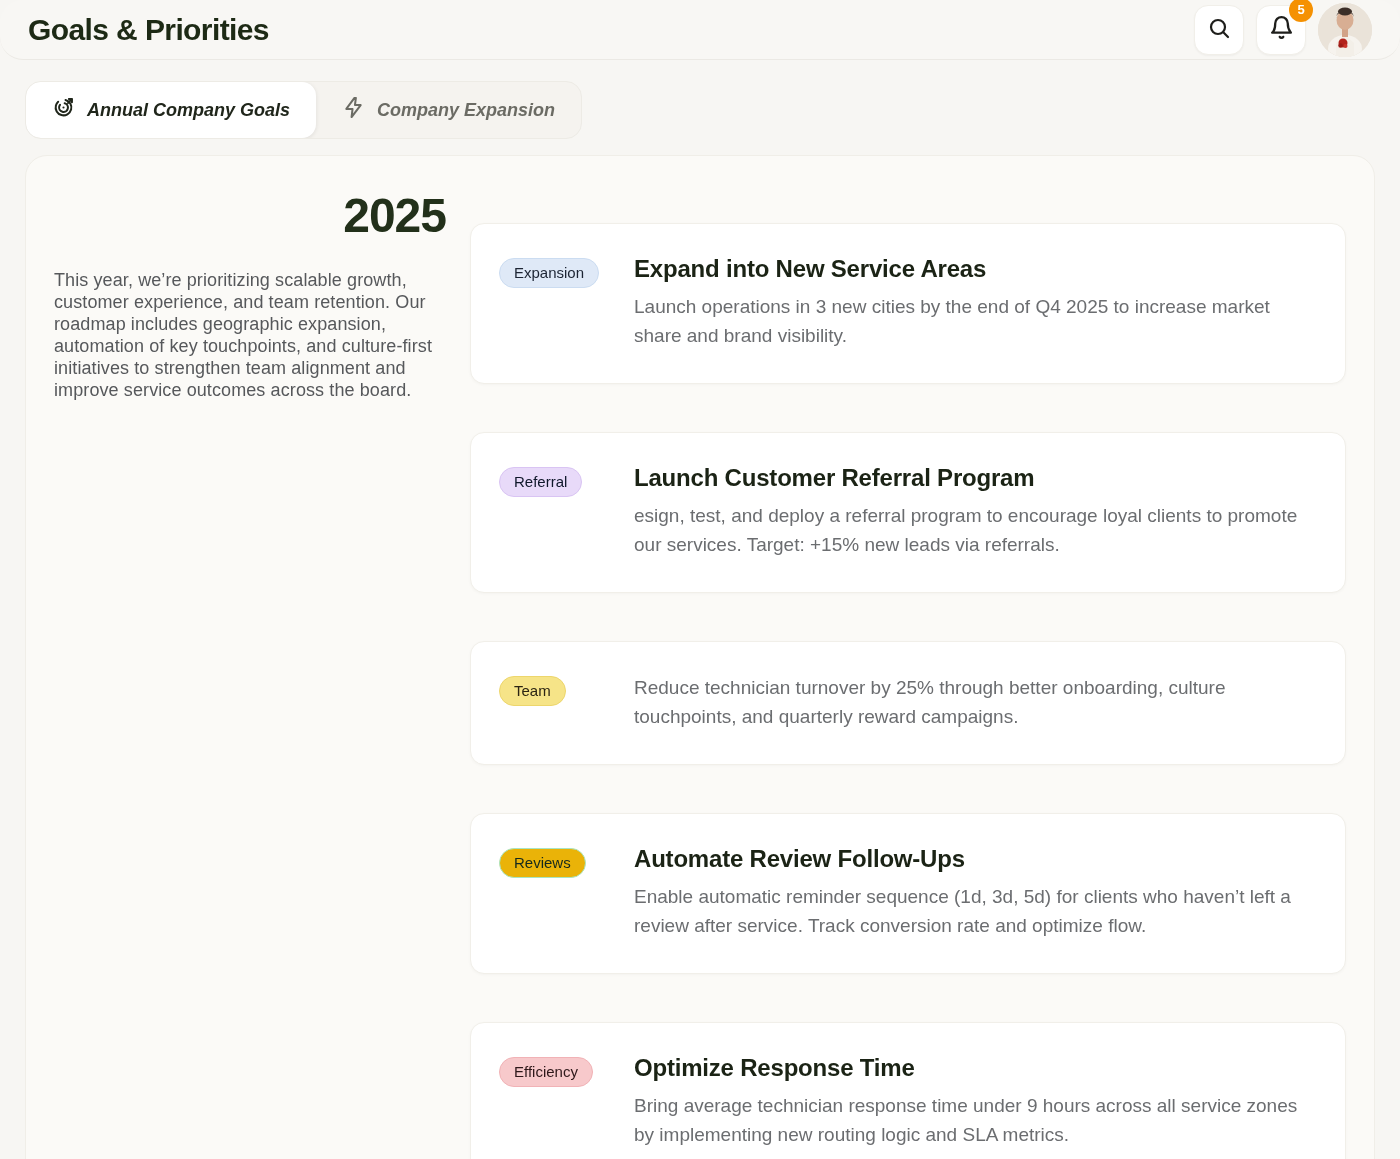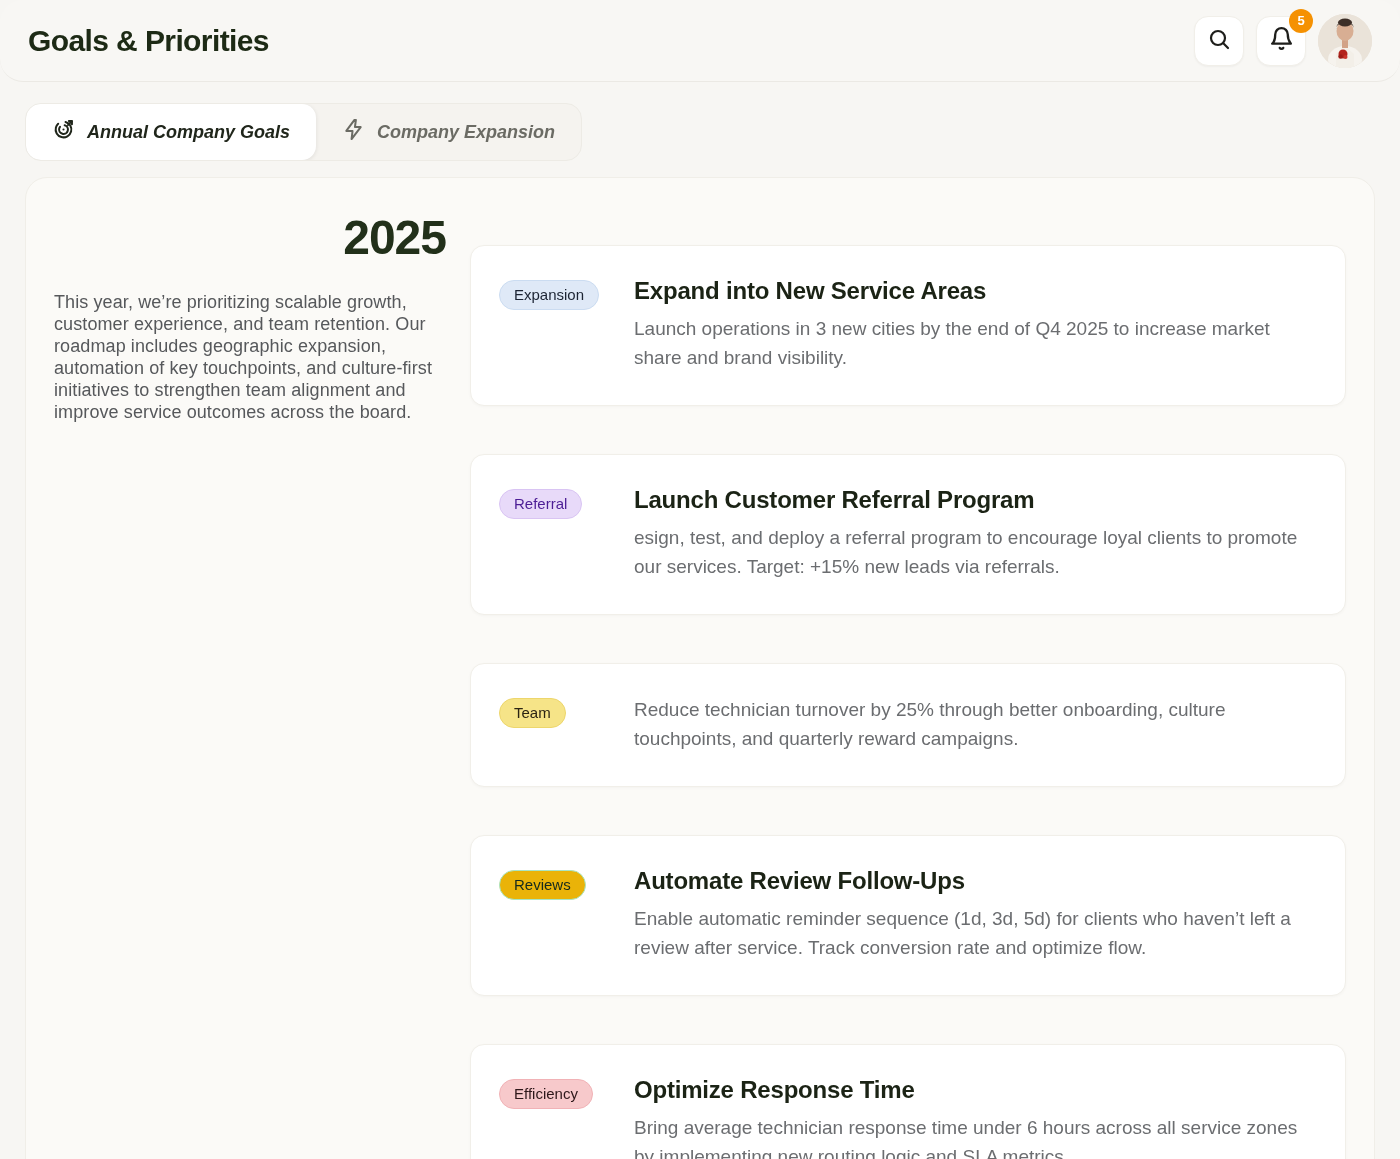--- a/index.html
+++ b/index.html
@@ -4,21 +4,21 @@
 <style>
   * { margin: 0; padding: 0; box-sizing: border-box; }
   html, body {
     width: 1400px; min-height: 1159px;
     background: #f7f6f3;
     font-family: "Liberation Sans", sans-serif;
     color: #1c2416;
   }
   
   .header {
-    height: 82px;
+    height: 60px;
     display: flex; align-items: center; justify-content: space-between;
     padding: 0 28px;
     border-bottom: 1px solid #ebe9e4;
     background: #f8f7f4;
     border-radius: 23px;
   }
   .app-title {
     font-size: 30px; font-weight: 800; letter-spacing: -0.6px;
     color: #1d2a15;
   }
@@ -189,21 +189,21 @@
         <span class="goal-tag" style="background: rgb(223, 233, 247); border-color: rgb(203, 220, 241); color: rgb(28, 36, 51);">Expansion</span>
       </div>
       <div class="goal-body">
         <div class="goal-title">Expand into New Service Areas</div>
         <div class="goal-desc">Launch operations in 3 new cities by the end of Q4 2025 to increase market share and brand visibility.</div>
       </div>
     </div>
 
     <div class="goal-card">
       <div class="goal-tag-col">
-        <span class="goal-tag" style="background: rgb(232, 218, 249); border-color: rgb(217, 196, 243); color: #4c1d95;">Referral</span>
+        <span class="goal-tag" style="background: rgb(232, 218, 249); border-color: rgb(217, 196, 243); color: #0f172a;">Referral</span>
       </div>
       <div class="goal-body">
         <div class="goal-title">Launch Customer Referral Program</div>
         <div class="goal-desc">esign, test, and deploy a referral program to encourage loyal clients to promote our services. Target: +15% new leads via referrals.</div>
       </div>
     </div>
 
     <div class="goal-card">
       <div class="goal-tag-col">
         <span class="goal-tag" style="background: rgb(246, 228, 136); border-color: rgb(237, 214, 108); color: rgb(43, 36, 19);">Team</span>
@@ -222,18 +222,18 @@
         <div class="goal-desc">Enable automatic reminder sequence (1d, 3d, 5d) for clients who haven’t left a review after service. Track conversion rate and optimize flow.</div>
       </div>
     </div>
 
     <div class="goal-card">
       <div class="goal-tag-col">
         <span class="goal-tag" style="background: rgb(247, 201, 203); border-color: rgb(241, 178, 182); color: rgb(46, 24, 26);">Efficiency</span>
       </div>
       <div class="goal-body">
         <div class="goal-title">Optimize Response Time</div>
-        <div class="goal-desc">Bring average technician response time under 6 hours across all service zones by implementing new routing logic and SLA metrics.</div>
+        <div class="goal-desc">Bring average technician response time under 9 hours across all service zones by implementing new routing logic and SLA metrics.</div>
       </div>
     </div>
 
   </div>
 </div>
 
 </body></html>

